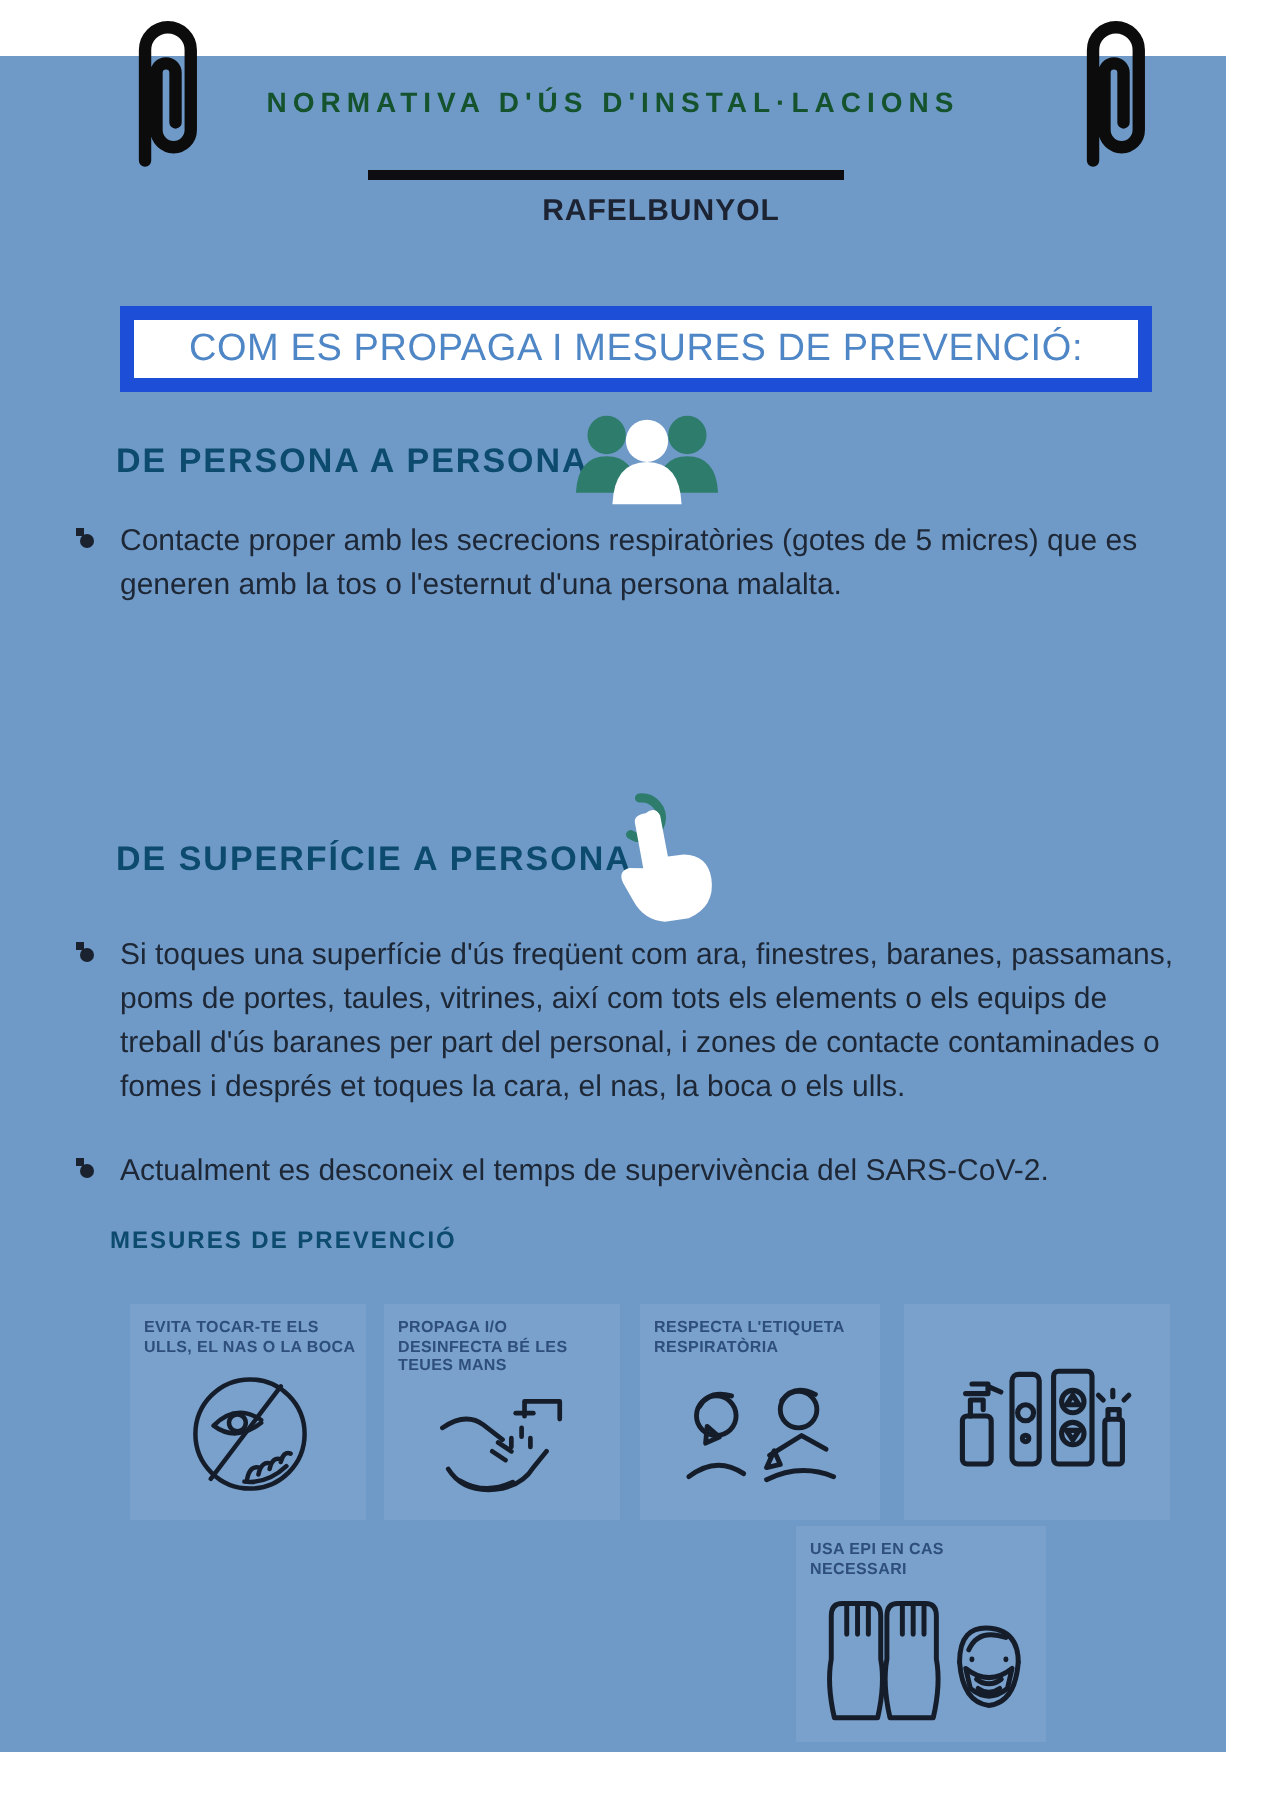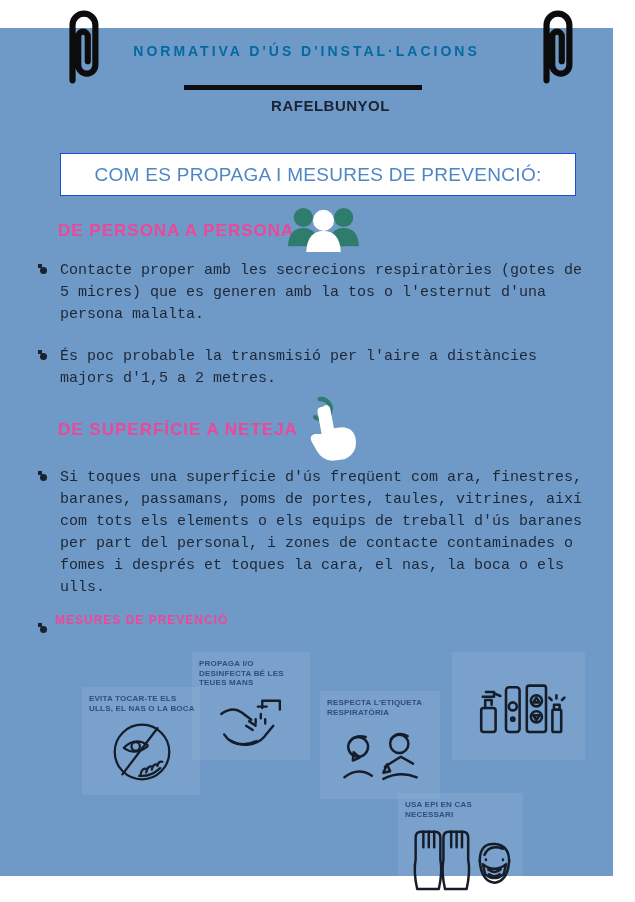--- a/index.html
+++ b/index.html
@@ -2,51 +2,51 @@
 <html><head>
 <meta charset="utf-8">
 <style>
   html,body{margin:0;padding:0;background:#ffffff;}
   .page{position:relative;width:635px;height:902px;background:#ffffff;overflow:hidden;
         font-family:"Liberation Sans", sans-serif;}
   .poster-bg{position:absolute;left:0;top:28px;width:613px;height:848px;background:#6f9ac8;}
   .clip{position:absolute;top:6px;width:62px;height:80px;}
   .clip-left{left:52px;}
   .clip-right{left:526px;}
-  .title{position:absolute;top:42px;left:0;width:613px;text-align:center;color:#0369a1;
+  .title{position:absolute;top:42px;left:0;width:613px;text-align:center;color:#14532d;
          font-weight:bold;font-size:14px;letter-spacing:3px;line-height:18px;}
   .title-underline{position:absolute;top:85px;left:184px;width:238px;height:5px;background:#0d0d12;}
   .subtitle{position:absolute;top:97px;left:0;width:613px;text-align:center;color:#1c2333;
             font-weight:bold;font-size:15px;letter-spacing:0.5px;margin-left:24px;}
   .banner{position:absolute;top:153px;left:60px;width:516px;height:43px;background:#ffffff;
-          border:1px solid #1d4ed8;box-sizing:border-box;display:flex;align-items:center;justify-content:center;}
+          border:7px solid #1d4ed8;box-sizing:border-box;display:flex;align-items:center;justify-content:center;}
   .banner span{color:#4e86c6;font-size:19px;letter-spacing:0.3px;}
-  .heading{position:absolute;color:#ec4899;font-weight:bold;font-size:17px;letter-spacing:1px;}
+  .heading{position:absolute;color:#0c4a6e;font-weight:bold;font-size:17px;letter-spacing:1px;}
   .h-person{top:221px;left:58px;}
   .h-surface{top:420px;left:58px;}
   .h-measures{top:613px;left:55px;font-size:12px;}
   .people-icon{position:absolute;top:202px;left:287px;width:73px;height:56px;}
   .tap-icon{position:absolute;top:393px;left:299px;width:60px;height:72px;}
-  ul.bullets{position:absolute;left:40px;width:558px;margin:0;padding:0;list-style:none;font-family:Liberation Mono, monospace;}
+  ul.bullets{position:absolute;left:40px;width:558px;margin:0;padding:0;list-style:none;}
   .bullets-1{top:260px;}
   .bullets-2{top:467px;}
   ul.bullets li{display:flex;gap:13px;margin:0 0 20px 0;}
   .btext{color:#1e2735;font-size:15px;line-height:22px;}
   .bullet{flex:0 0 auto;width:7px;height:7px;background:#1a2230;border-radius:50%;margin-top:7px;position:relative;}
   .bullet::before{content:"";position:absolute;left:-2px;top:-3px;width:4px;height:4px;background:#1a2230;}
   .tile{position:absolute;height:108px;background:rgba(255,255,255,0.07);box-sizing:border-box;
         padding:7px 5px 4px 7px;display:flex;flex-direction:column;}
   .tile-label{color:#2e4e7c;font-weight:bold;font-size:8px;line-height:9.5px;letter-spacing:0.2px;}
   .tile-iconbox{flex:1;display:flex;align-items:center;justify-content:center;}
-  .t1{top:652px;left:82px;width:118px;margin-top:35px;}
+  .t1{top:652px;left:65px;width:118px;}
   .t2{top:652px;left:192px;width:118px;}
-  .t3{top:652px;left:320px;width:120px;margin-top:39px;}
+  .t3{top:652px;left:320px;width:120px;}
   .t4{top:652px;left:452px;width:133px;}
   .t5{top:763px;left:136px;width:117px;}
-  .t6{top:793px;left:398px;width:125px;}
+  .t6{top:763px;left:398px;width:125px;}
   .licon{stroke:#151d2b;stroke-width:3.2;fill:none;stroke-linecap:round;stroke-linejoin:round;}
 </style>
 </head>
 <body>
 
 <div class="page">
 
   <div class="poster-bg"></div>
 
   <svg class="clip clip-left" viewBox="0 0 62 84">
@@ -78,41 +78,38 @@
       <circle cx="38" cy="19" r="11"></circle>
         <path d="M20 52 q1-22 18-22 q17 0 18 22 z"></path>
     </g>
   </svg>
 
   <ul class="bullets bullets-1">
     <li>
       <span class="bullet"></span>
       <span class="btext">Contacte proper amb les secrecions respiratòries (gotes de 5 micres) que es generen amb la tos o l'esternut d'una persona malalta.</span>
     </li>
-    <li>
-      <span class="bullet"></span>
-      <span class="btext">És poc probable la transmisió per l'aire a distàncies majors d'1,5 a 2 metres.</span>
-    </li>
   </ul>
 
-  <div class="heading h-surface">DE SUPERFÍCIE A NETEJA</div>
+  <div class="heading h-surface">DE SUPERFÍCIE A PERSONA</div>
   <svg class="tap-icon" viewBox="0 0 60 72">
     <g transform="rotate(-8 30 36)">
       <path d="M25 5 a10 10 0 1 1 -7 17.5" fill="none" stroke="#2e7c6c" stroke-width="4.5" stroke-linecap="round"></path>
       <path d="M27 13 q5-3 7 2 l1 21 h8 q12 2 12 14 q0 14-14 18 h-12 q-10-2-14-12 l-4-10 q-2-6 4-7 l7 1 l-1-23 q0-4 6-4 z" fill="#ffffff"></path>
     </g>
   </svg>
 
   <ul class="bullets bullets-2">
     <li>
       <span class="bullet"></span>
       <span class="btext">Si toques una superfície d'ús freqüent com ara, finestres, baranes, passamans, poms de portes, taules, vitrines, així com tots els elements o els equips de treball d'ús baranes per part del personal, i zones de contacte contaminades o fomes i després et toques la cara, el nas, la boca o els ulls.</span>
     </li>
     <li>
       <span class="bullet"></span>
+      <span class="btext">Actualment es desconeix el temps de supervivència del SARS-CoV-2.</span>
     </li>
   </ul>
 
   <div class="heading h-measures">MESURES DE PREVENCIÓ</div>
 
   <div class="tile t1">
     <div class="tile-label">EVITA TOCAR-TE ELS ULLS, EL NAS O LA BOCA</div>
     <div class="tile-iconbox">
       <svg width="70" height="70" viewBox="0 0 100 100" class="licon">
         <circle cx="50" cy="50" r="39"></circle>

